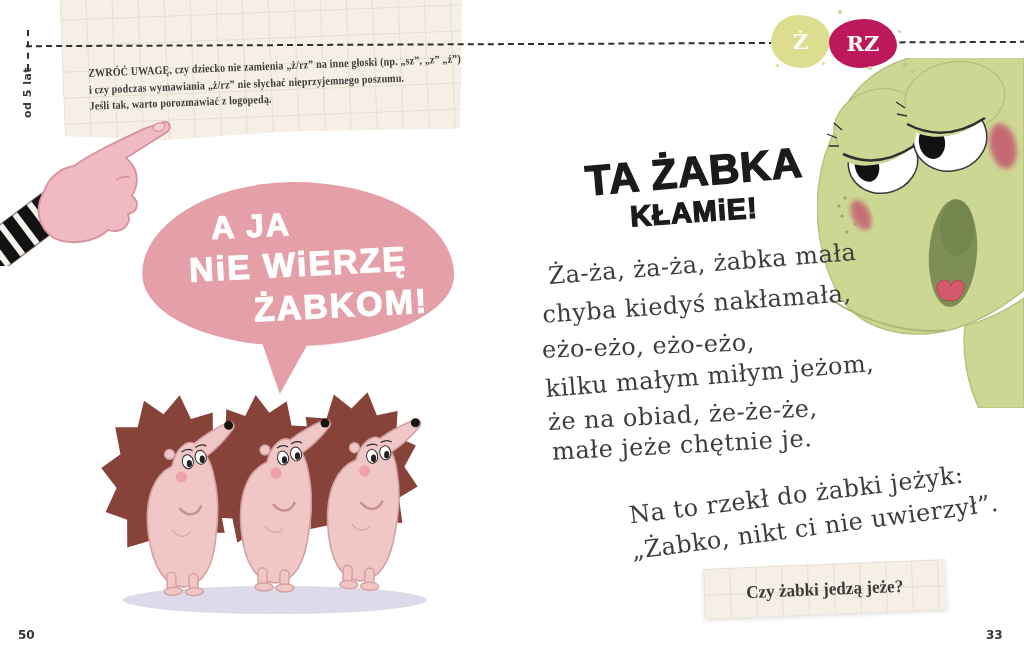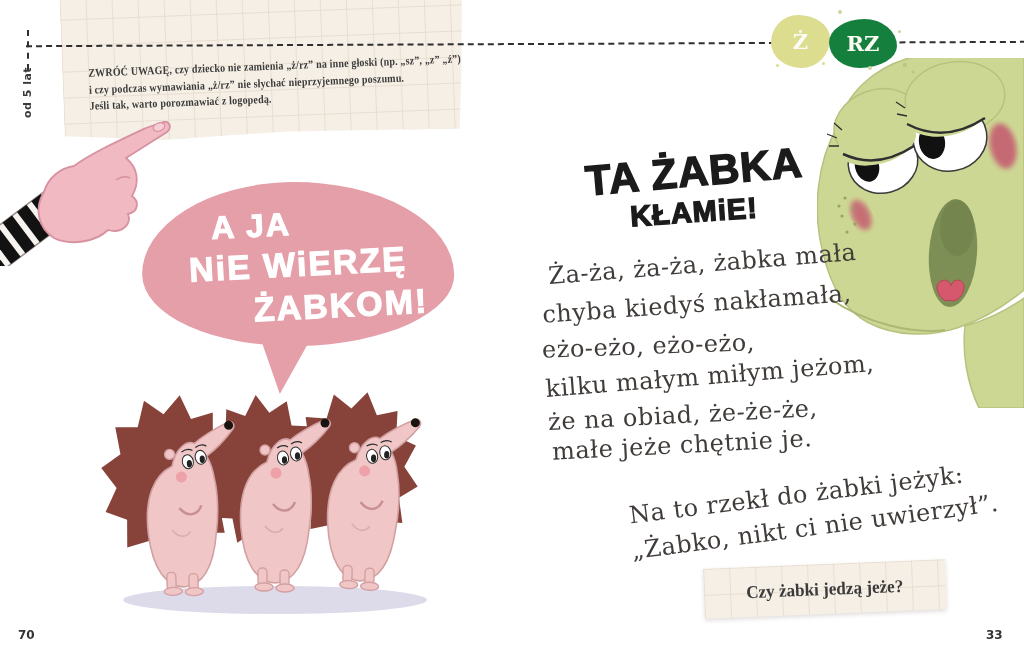--- a/index.html
+++ b/index.html
@@ -28,21 +28,21 @@
             transform:scaleX(.87);transform-origin:left top;letter-spacing:.2px;}
   .q-note{left:704px;top:564px;width:242px;height:50px;transform:rotate(-2.3deg);z-index:2;
           display:flex;align-items:center;justify-content:center;}
   .q-text{font:700 18px "Liberation Serif",serif;color:#3b3b3b;transform:scaleX(.95);}
 
   
   .splotch{position:absolute;display:flex;align-items:center;justify-content:center;z-index:3;
            color:#fcfcf7;font:700 21px "DejaVu Serif",serif;}
   .splotch-z{left:771px;top:15px;width:59px;height:53px;background:#dcdd8e;
              border-radius:46% 54% 48% 52%/52% 44% 56% 48%;}
-  .splotch-rz{left:829px;top:19px;width:68px;height:49px;background:#15803d;
+  .splotch-rz{left:829px;top:19px;width:68px;height:49px;background:#be185d;
               border-radius:52% 48% 55% 45%/48% 55% 45% 52%;}
   .dot{position:absolute;border-radius:50%;z-index:3;}
 
   
   .bubble{position:absolute;left:142px;top:182px;width:312px;height:164px;background:#e59fa9;
           border-radius:48% 52% 50% 50%/55% 58% 42% 45%;transform:rotate(-1deg);z-index:2;}
   .bubble-tail{position:absolute;left:252px;top:334px;width:58px;height:60px;background:#e59fa9;
                clip-path:polygon(12% 0,100% 10%,48% 100%);z-index:2;}
   .bubble-line{position:absolute;z-index:3;color:#ffffff;font-weight:700;text-align:center;
                letter-spacing:2px;-webkit-text-stroke:1.1px #fff;transform:rotate(-3deg);}
@@ -212,16 +212,16 @@
   <div class="poem-line p4">kilku małym miłym jeżom,</div>
   <div class="poem-line p5">że na obiad, że-że-że,</div>
   <div class="poem-line p6">małe jeże chętnie je.</div>
   <div class="poem-line r1">Na to rzekł do żabki jeżyk:</div>
   <div class="poem-line r2">„Żabko, nikt ci nie uwierzył”.</div>
 
   <div class="paper q-note">
     <span class="q-text">Czy żabki jedzą jeże?</span>
   </div>
 
-  <div class="pagenum pn-l">70</div>
+  <div class="pagenum pn-l">50</div>
   <div class="pagenum pn-r">33</div>
 
 </div>
 
 </body></html>

